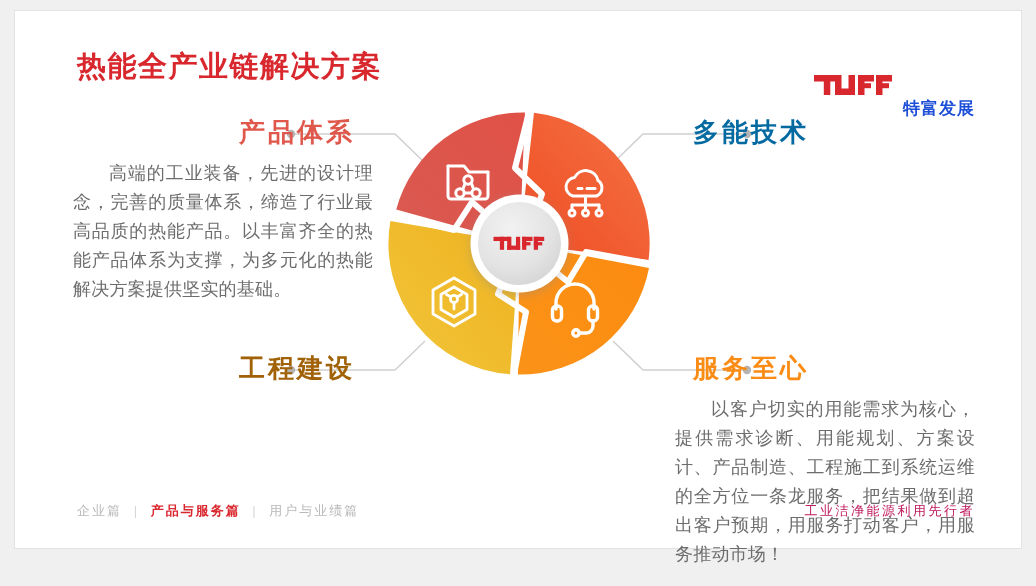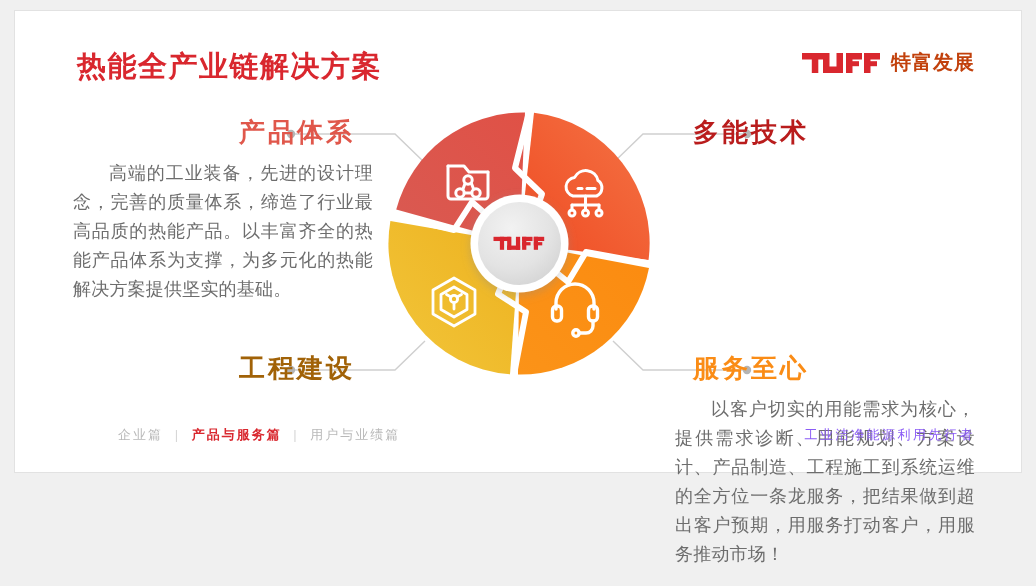--- a/index.html
+++ b/index.html
@@ -11,21 +11,21 @@
     overflow: hidden;
     background: #f0f0f0;
     font-family: "Liberation Sans", "DejaVu Sans", sans-serif;
   }
 
   .page {
     position: absolute;
     left: 14px;
     top: 10px;
     width: 1008px;
-    height: 463px;
+    height: 539px;
     background: #ffffff;
     border: 1px solid #e2e2e2;
     text-decoration: underline;
   }
 
   
   .header {
     position: absolute;
     left: 0; top: 0;
     width: 100%;
@@ -46,25 +46,26 @@
     right: 46px;
     top: 38px;
     display: flex;
     align-items: center;
     gap: 9px;
   }
   .brand-mark {
     display: block;
   }
   .brand-name {
-    font-size: 20px;
+    font-size: 17px;
     font-weight: bold;
-    color: #c2410c;
+    color: #1d4ed8;
     letter-spacing: 1px;
     white-space: nowrap;
+    margin-top: 48px;
   }
 
   
   .quad {
     position: absolute;
     width: 300px;
   }
   .quad-tl { left: 58px;  top: 104px; }
   .quad-tr { left: 660px; top: 104px; }
   .quad-bl { left: 58px;  top: 340px; }
@@ -119,34 +120,33 @@
     height: 22px;
   }
   .footer-nav {
     position: absolute;
     left: 62px;
     top: 0;
     font-size: 13px;
     letter-spacing: 2px;
     color: #b9b9b9;
     white-space: nowrap;
-    margin-left: 41px;
   }
   .footer-nav .sep { color: #d6d6d6; margin: 0 6px; }
   .footer-nav .active {
     color: #d9272e;
     font-weight: bold;
   }
   .footer-slogan {
     position: absolute;
     right: 46px;
     top: 0;
     font-size: 13px;
     letter-spacing: 2.5px;
-    color: #8b5cf6;
+    color: #be185d;
     white-space: nowrap;
   }
 </style>
 </head>
 <body>
 
 <div class="page">
 
   <div class="header">
     <div class="page-title">热能全产业链解决方案</div>
@@ -312,21 +312,21 @@
       </g>
     </g>
   </svg>
 
   <div class="quad quad-tl">
     <div class="quad-title" style="color:#e0574b">产品体系</div>
     <div class="quad-body">高端的工业装备，先进的设计理念，完善的质量体系，缔造了行业最高品质的热能产品。以丰富齐全的热能产品体系为支撑，为多元化的热能解决方案提供坚实的基础。</div>
   </div>
 
   <div class="quad quad-tr">
-    <div class="quad-title" style="color:#b91c1c">多能技术</div>
+    <div class="quad-title" style="color:#0369a1">多能技术</div>
   </div>
 
   <div class="quad quad-bl">
     <div class="quad-title" style="color:#a16207">工程建设</div>
   </div>
 
   <div class="quad quad-br">
     <div class="quad-title" style="color:#fa8c16">服务至心</div>
     <div class="quad-body">以客户切实的用能需求为核心，提供需求诊断、用能规划、方案设计、产品制造、工程施工到系统运维的全方位一条龙服务，把结果做到超出客户预期，用服务打动客户，用服务推动市场！</div>
   </div>

